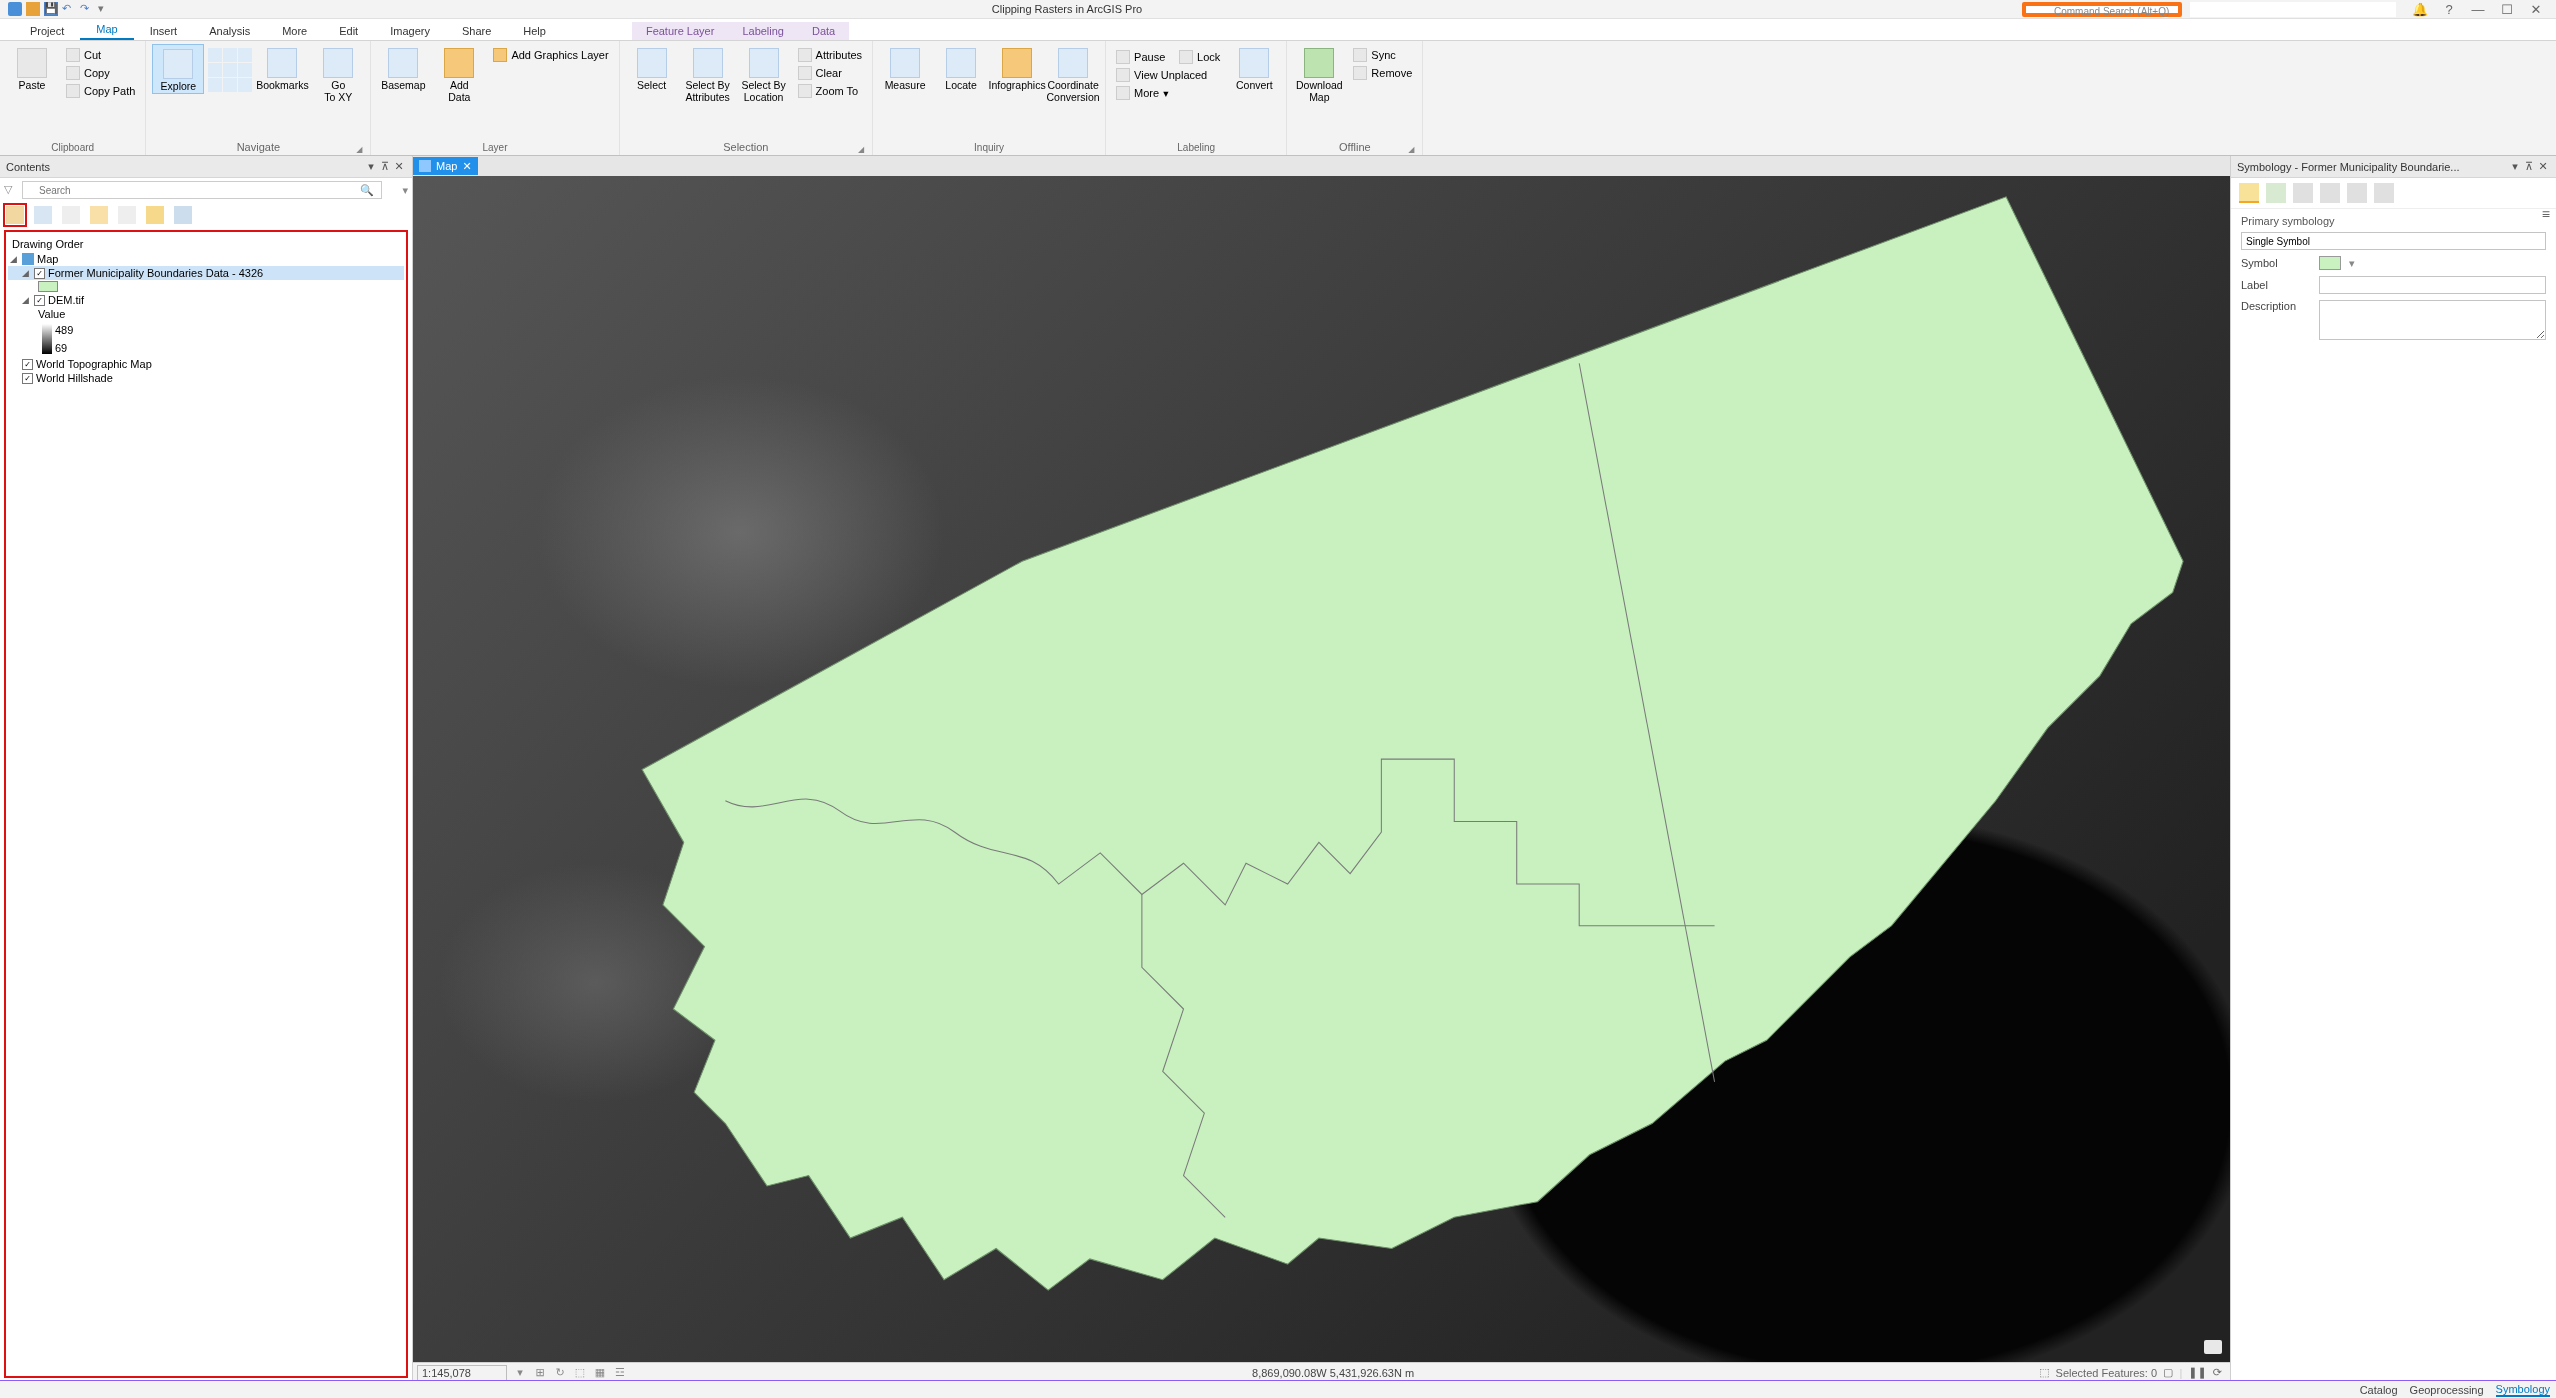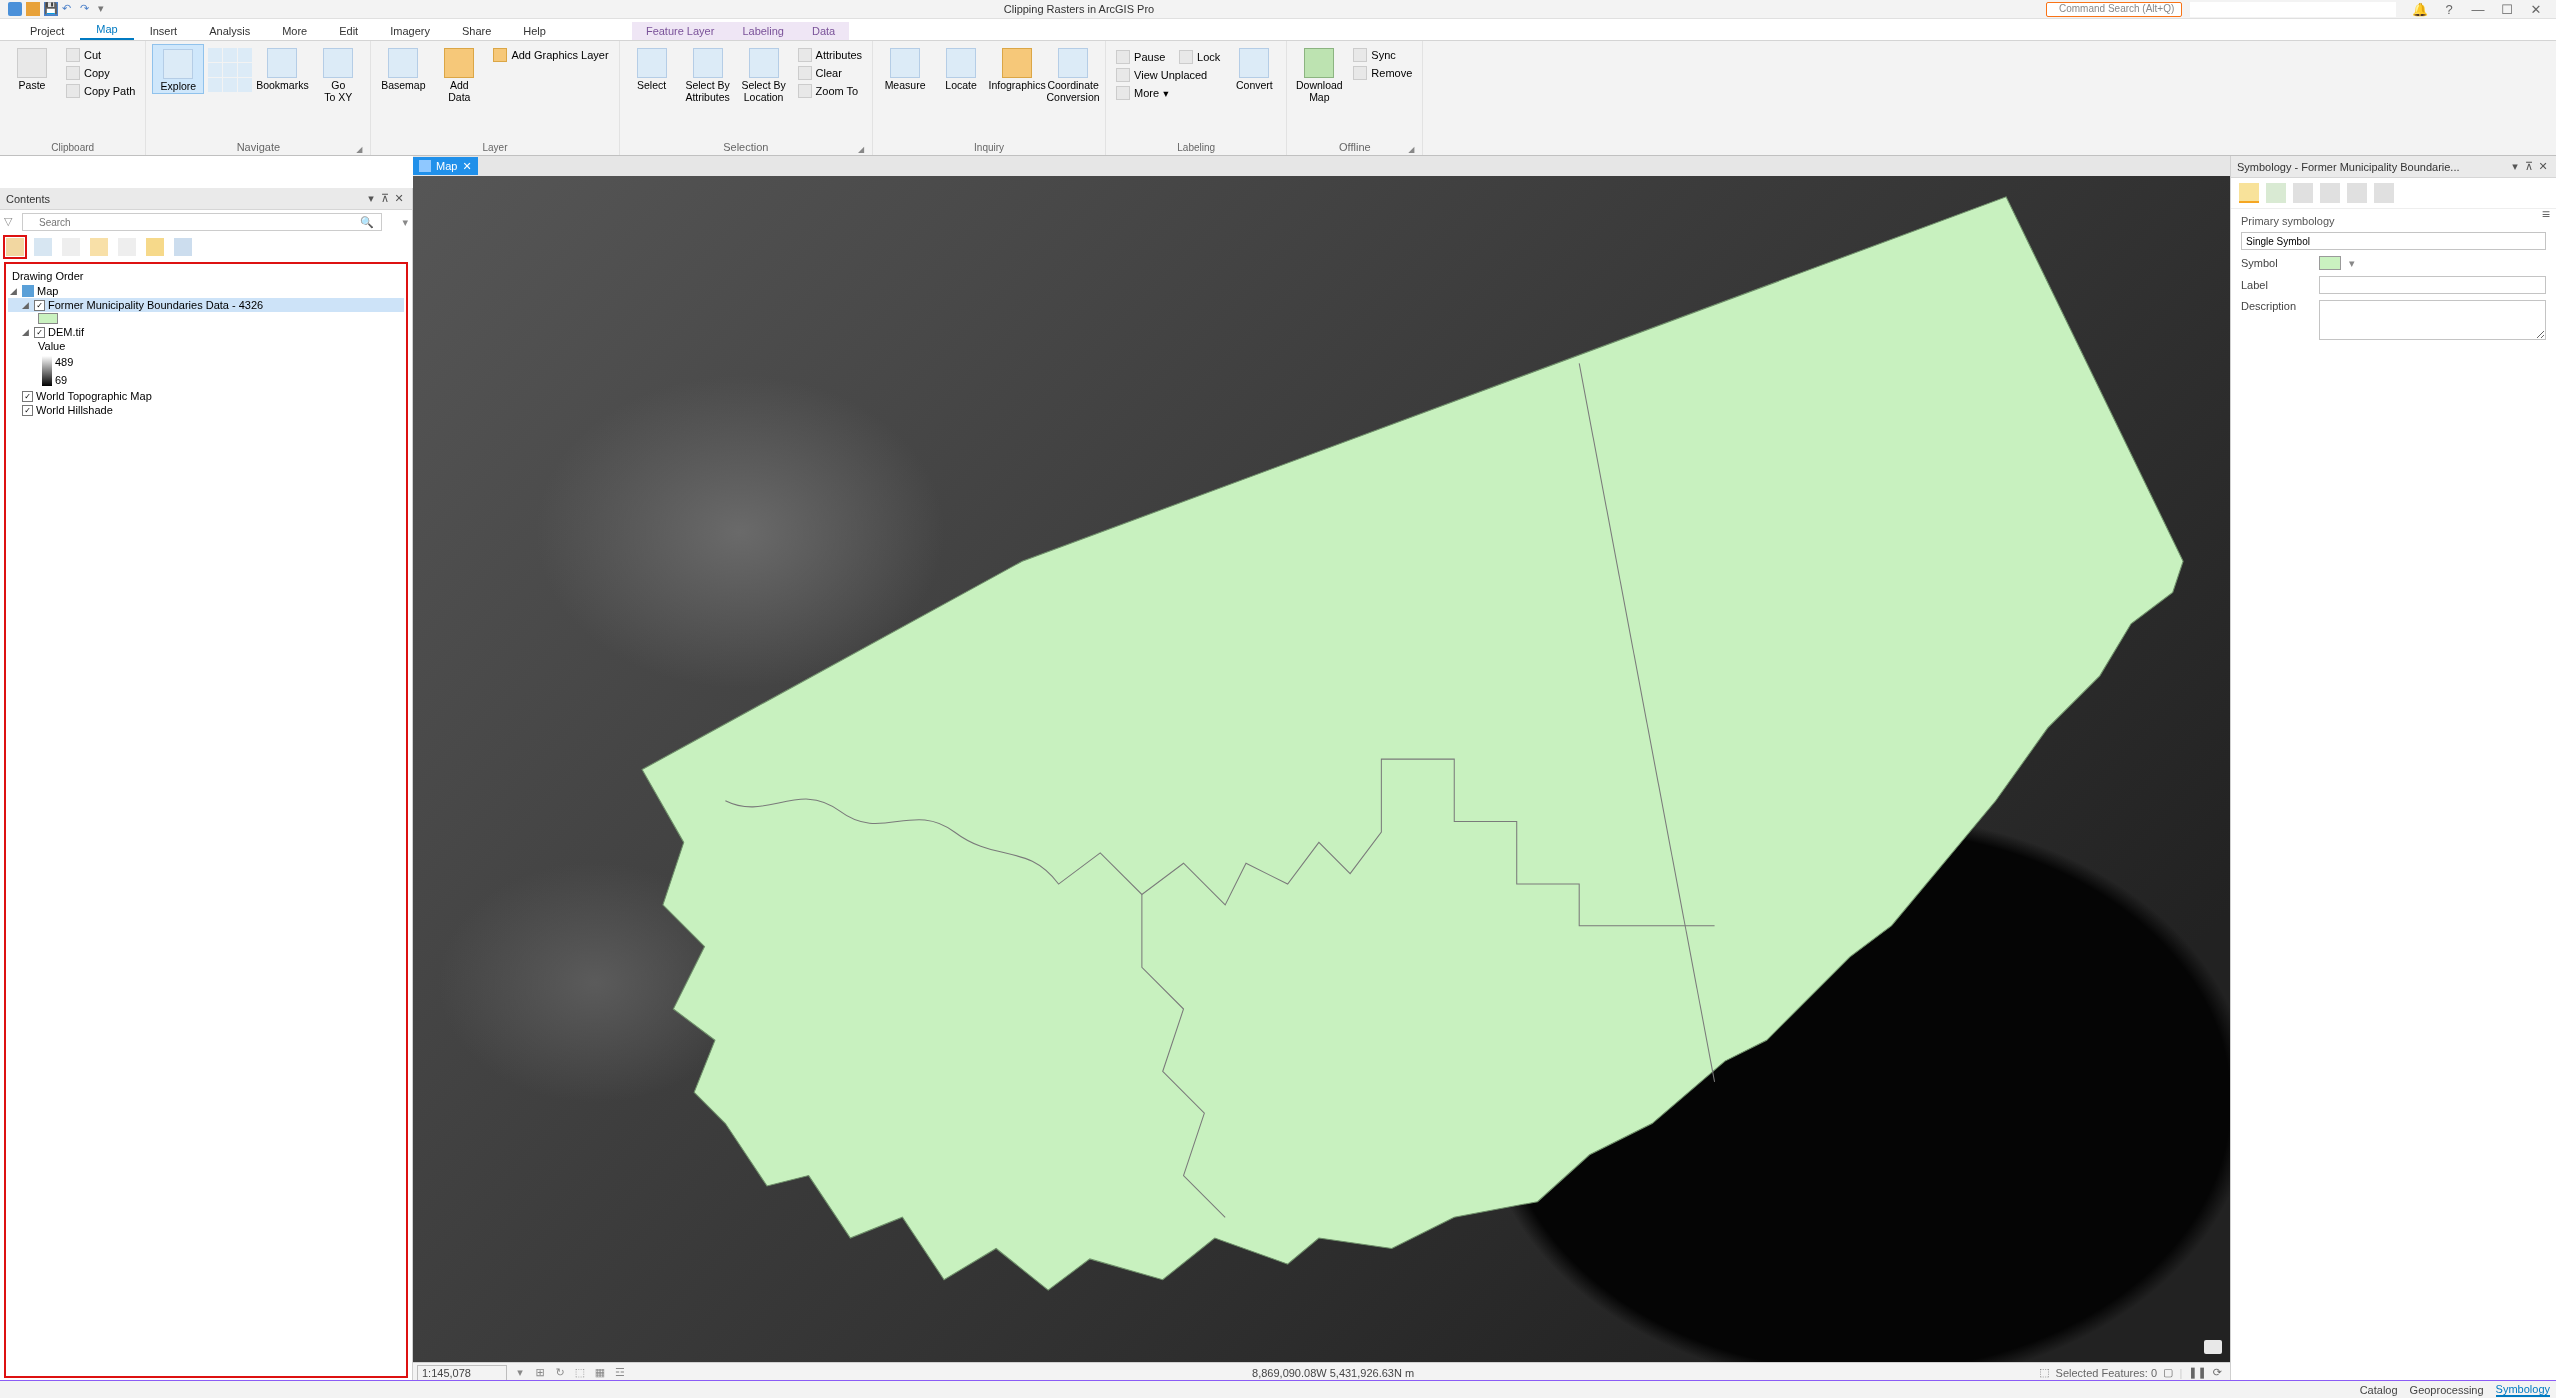--- a/index.html
+++ b/index.html
@@ -7,21 +7,21 @@
 
 
 .title-bar { height: 19px; background: #f3f3f3; display: flex; align-items: center; border-bottom: 1px solid #e0e0e0; }
 .qat { display: flex; gap: 4px; padding-left: 8px; align-items: center; }
 .qat span { width: 14px; height: 14px; display: inline-block; }
 .icon-logo { background: #4a90d9; border-radius: 2px; }
 .icon-open { background: #e8a23a; }
 .icon-save { background: #4a7fc8; }
 .icon-undo { color: #4a7fc8; }
 .title-text { flex: 1; text-align: center; font-size: 11px; color: #333; }
-.title-search { width: 136px; height: 15px; border: 1px solid #f97316; background: #fff; margin-right: 8px; font-size: 10px; padding-left: 12px; color: #888; border-radius: 2px; }
+.title-search { width: 160px; height: 15px; border: 4px solid #f97316; background: #fff; margin-right: 8px; font-size: 10px; padding-left: 28px; color: #888; border-radius: 2px; }
 .win-controls { display: flex; gap: 9px; padding-right: 10px; }
 .win-controls span { width: 20px; text-align: center; color: #666; font-size: 13px; }
 
 
 .ribbon-tabs { height: 22px; background: #fff; display: flex; align-items: end; padding-left: 14px; gap: 0; border-bottom: 1px solid #d4d4d4; }
 .ribbon-tab { padding: 3px 16px; font-size: 11px; color: #333; cursor: pointer; }
 .ribbon-tab.active { border-bottom: 2px solid #007ac2; color: #007ac2; }
 .ribbon-context-group { margin-left: 70px; display: flex; }
 .ribbon-context-tab { padding: 3px 14px; font-size: 11px; color: #7a5299; background: #efe6f5; }
 
@@ -35,21 +35,21 @@
 .big-btn .lbl { font-size: 10.5px; text-align: center; line-height: 1.1; }
 .small-btn-col { display: flex; flex-direction: column; gap: 2px; padding-top: 3px; }
 .small-btn { display: flex; align-items: center; gap: 4px; font-size: 10.5px; padding: 1px 4px; cursor: pointer; }
 .small-btn .glyph { width: 14px; height: 14px; display: inline-block; }
 .nav-dir { display: grid; grid-template-columns: repeat(3, 14px); grid-template-rows: repeat(3, 14px); gap: 1px; padding-top: 4px; }
 .nav-dir span { background: #dcebf7; }
 
 
 .workspace { position: absolute; top: 156px; bottom: 16px; left: 0; right: 0; display: flex; }
 
-.contents-pane { width: 413px; display: flex; flex-direction: column; border-right: 1px solid #cfcfcf; margin-top: 32px; }
+.contents-pane { width: 413px; display: flex; flex-direction: column; border-right: 1px solid #cfcfcf; }
 .pane-header { height: 22px; background: #eaeaea; display: flex; align-items: center; padding: 0 6px; font-size: 12px; color: #333; border-bottom: 1px solid #d6d6d6; }
 .pane-header .spacer { flex: 1; }
 .pane-header .pin, .pane-header .closep { width: 14px; text-align: center; color: #555; font-size: 11px; }
 .search-row { display: flex; align-items: center; height: 24px; padding: 2px 4px; gap: 4px; }
 .search-filter-icon { width: 14px; height: 14px; color: #888; }
 .search-input { flex: 1; height: 18px; border: 1px solid #ccc; font-size: 10px; padding-left: 16px; color: #888; }
 .search-mag { position: relative; left: -26px; width: 12px; color: #888; font-size: 11px; }
 .toolbar-icons { display: flex; gap: 10px; padding: 4px 6px; }
 .toolbar-icons .ticon { width: 18px; height: 18px; display: inline-block; }
 .toolbar-icons .ticon.active { outline: 2px solid #d11; outline-offset: 1px; background: #cde8ff; }

